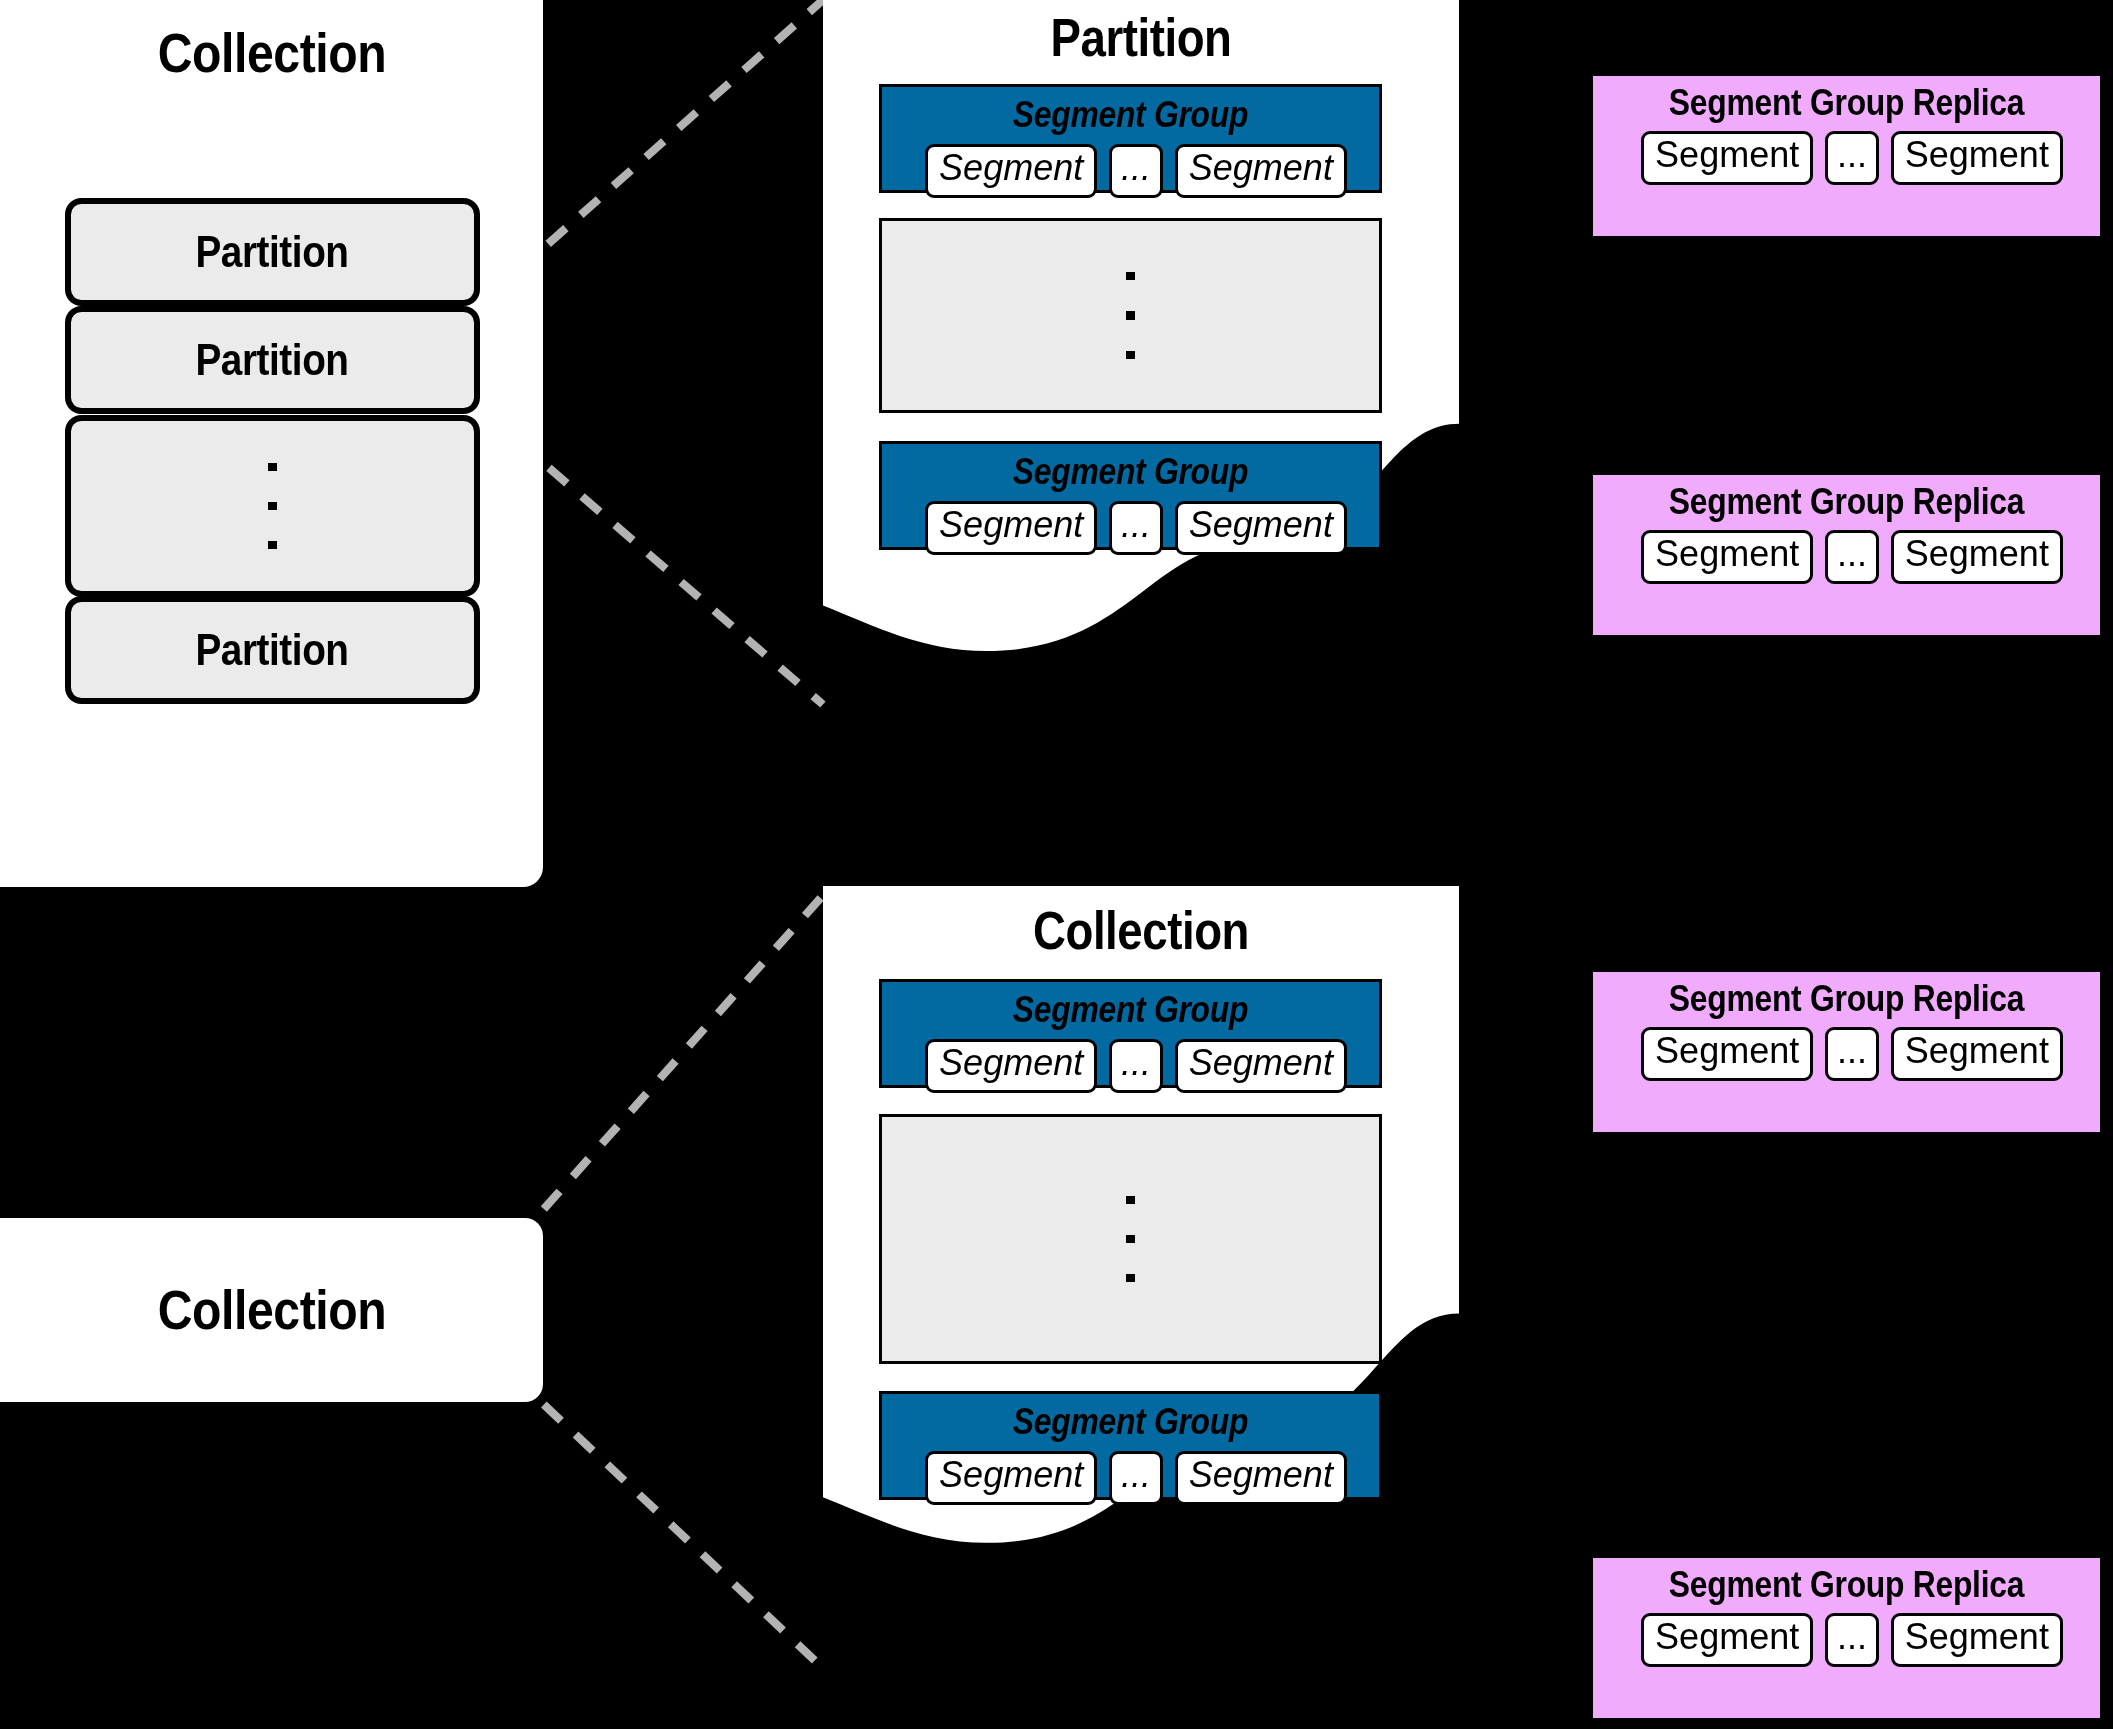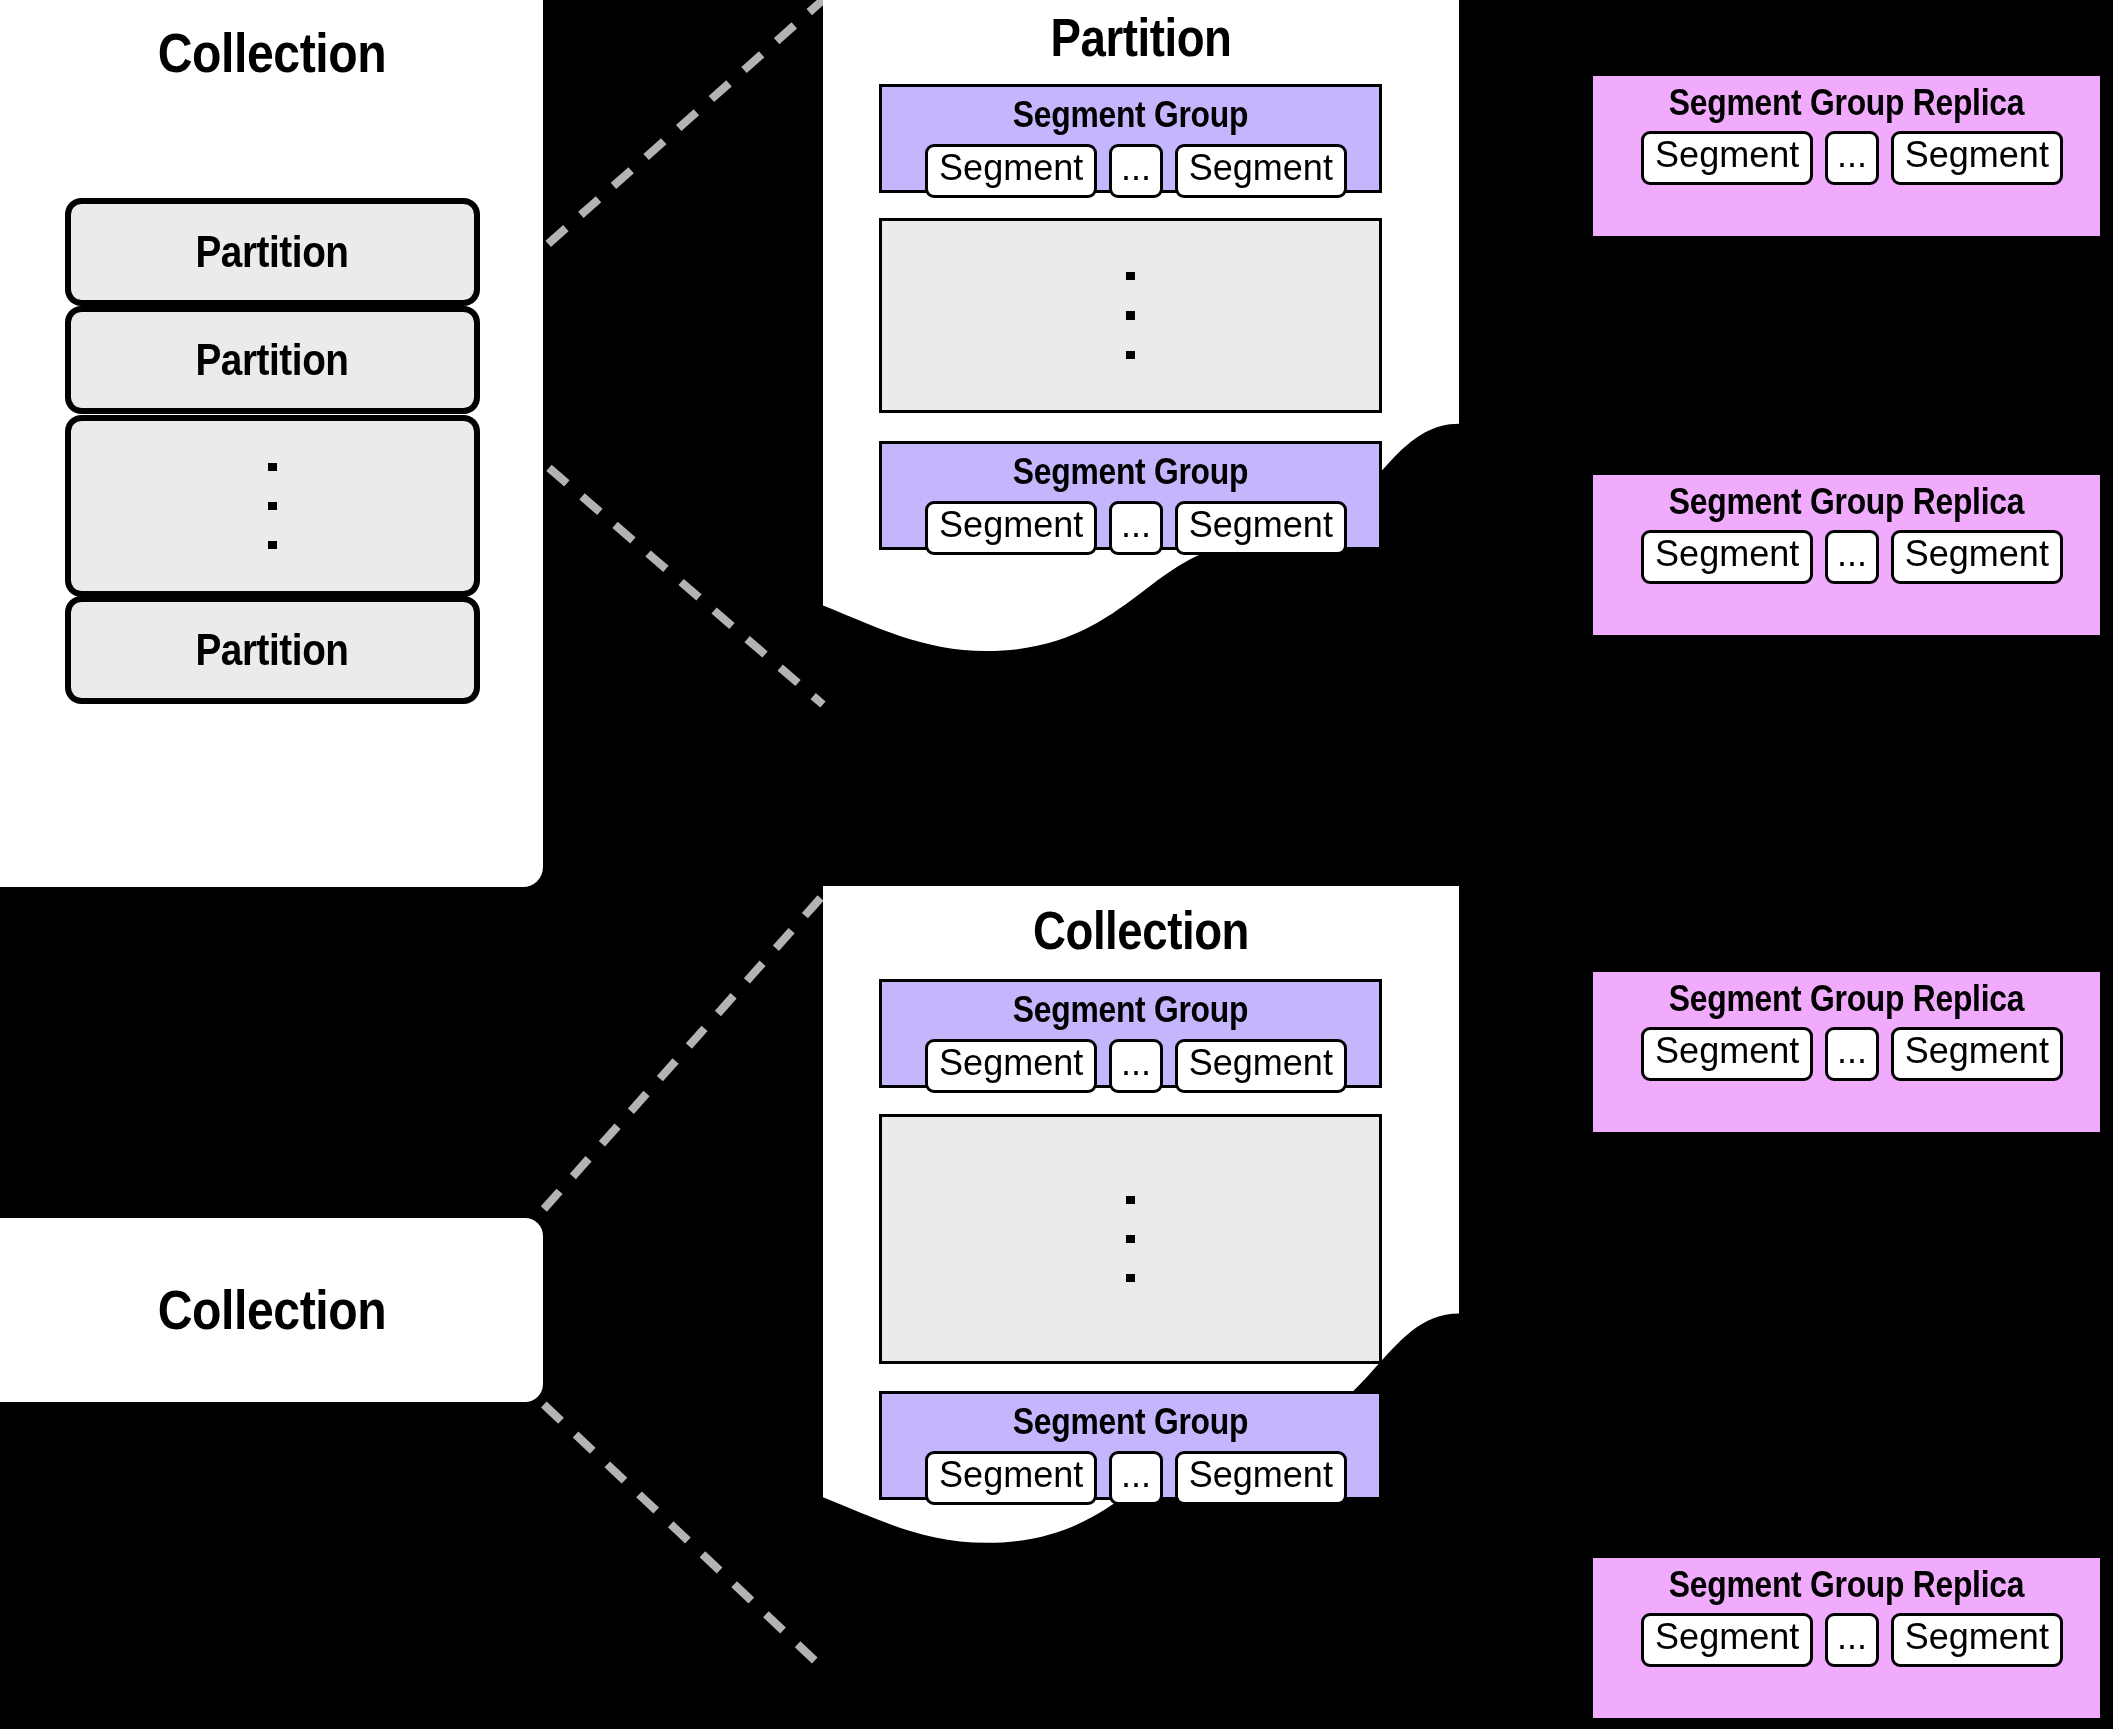--- a/index.html
+++ b/index.html
@@ -57,23 +57,24 @@
   }
   .vdots span{
     display:block;
     width:8.2px;height:8.2px;
     background:#000;
   }
 
   
   .sg-box{
     position:absolute;
-    background:#c4b5fd;
+    background:#0369a1;
     border:3.6px solid #000;
     box-sizing:border-box;
+    font-style:italic;
   }
   .sg-title{
     text-align:center;
     font-weight:700;
     font-size:37px;
     color:#000;
     margin-top:7.3px;
     transform:scaleX(0.86);
     letter-spacing:-0.3px;
   }

